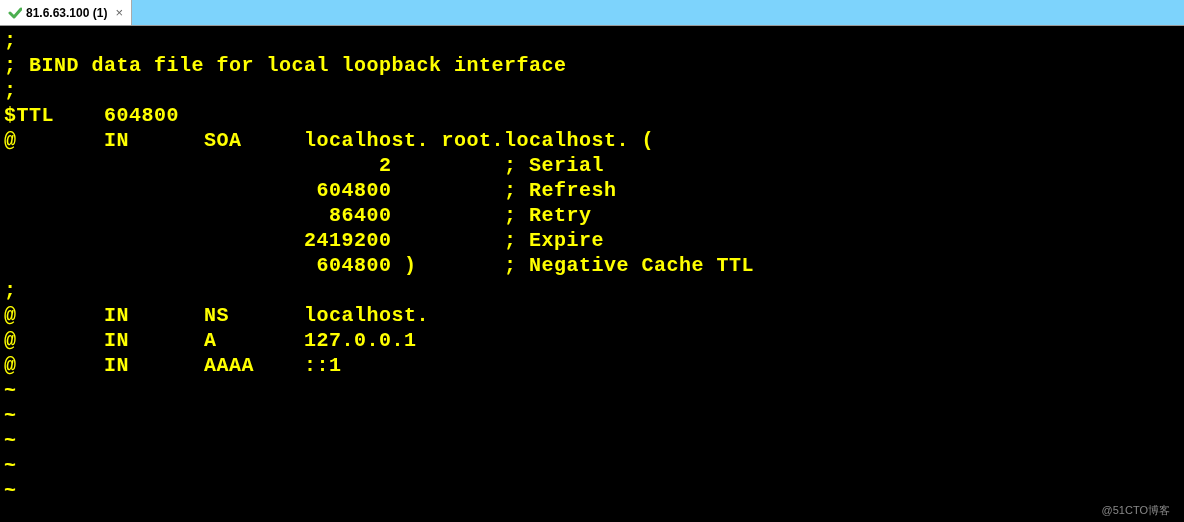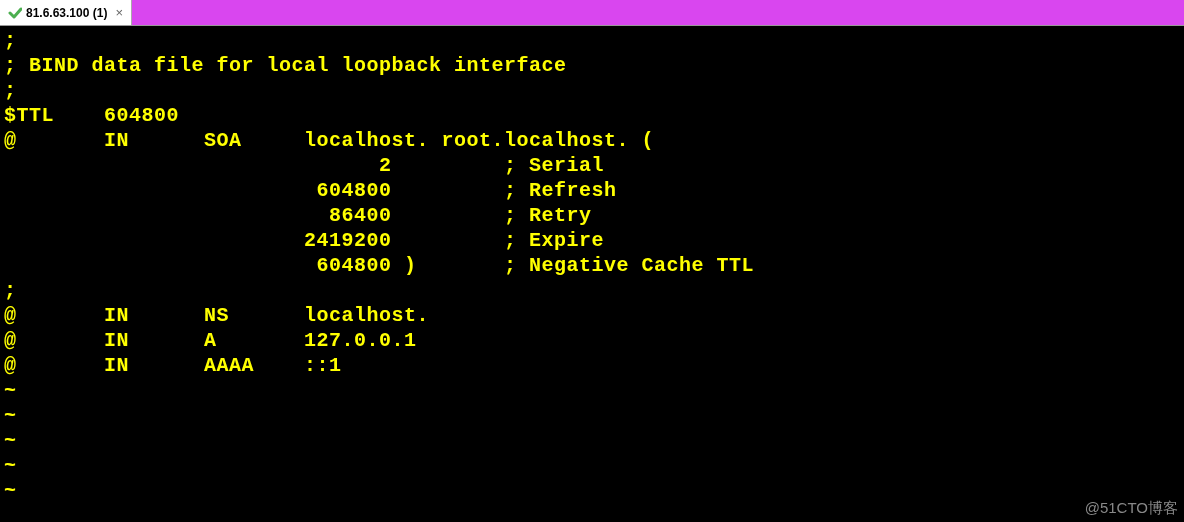--- a/index.html
+++ b/index.html
@@ -9,21 +9,21 @@
     }
     body {
       font-family: "Consolas", "Courier New", monospace;
       background: #f0f0f0;
       width: 1184px;
       height: 522px;
       overflow: hidden;
     }
     .tab-bar {
       height: 26px;
-      background: #d946ef;
+      background: #7dd3fc;
       border-bottom: 1px solid #999;
       display: flex;
       align-items: stretch;
     }
     .tab {
       display: flex;
       align-items: center;
       padding: 0 8px;
       background: #ffffff;
       border-right: 1px solid #aaa;
@@ -58,23 +58,23 @@
       font-family: "Consolas", "Courier New", monospace;
       font-size: 20px;
       line-height: 25px;
       color: #ffff00;
       white-space: pre;
       font-weight: bold;
       letter-spacing: 0.5px;
     }
     .watermark {
       position: absolute;
-      right: 6px;
+      right: 14px;
       bottom: 4px;
-      font-size: 15px;
+      font-size: 11px;
       color: #888;
       font-family: Arial, sans-serif;
       text-align: center;
     }
   </style>
 </head>
 <body>
 
 <div class="tab-bar">
   <div class="tab">

